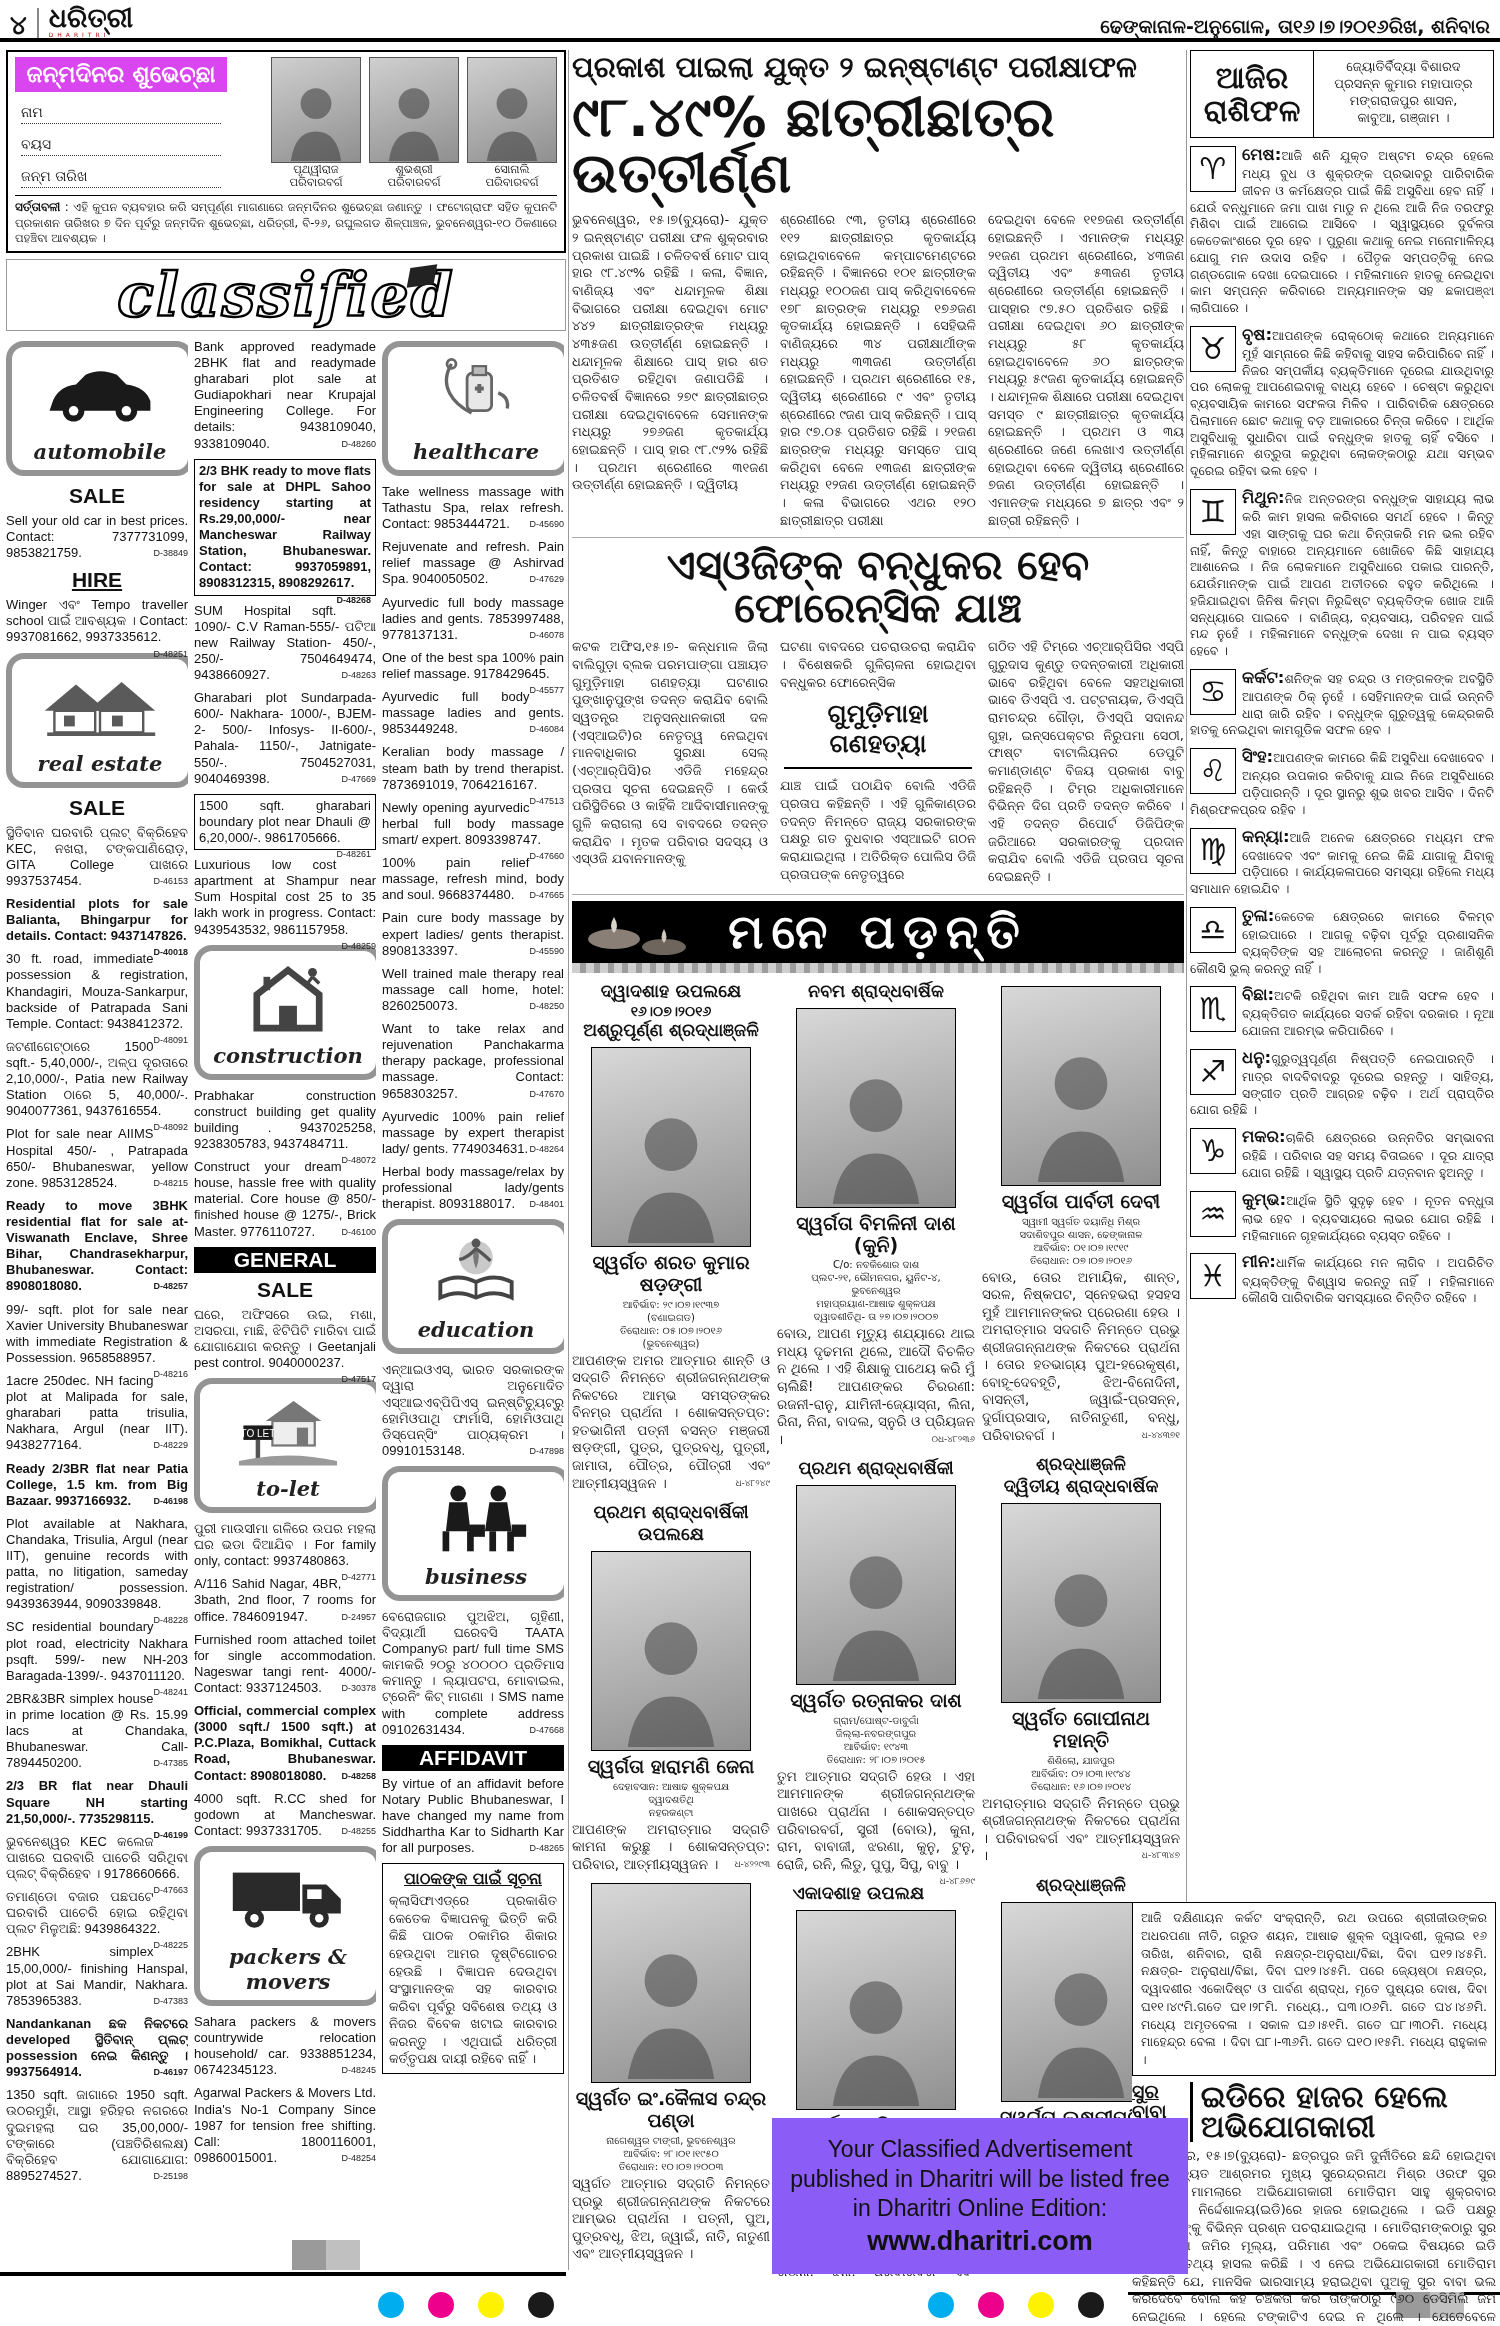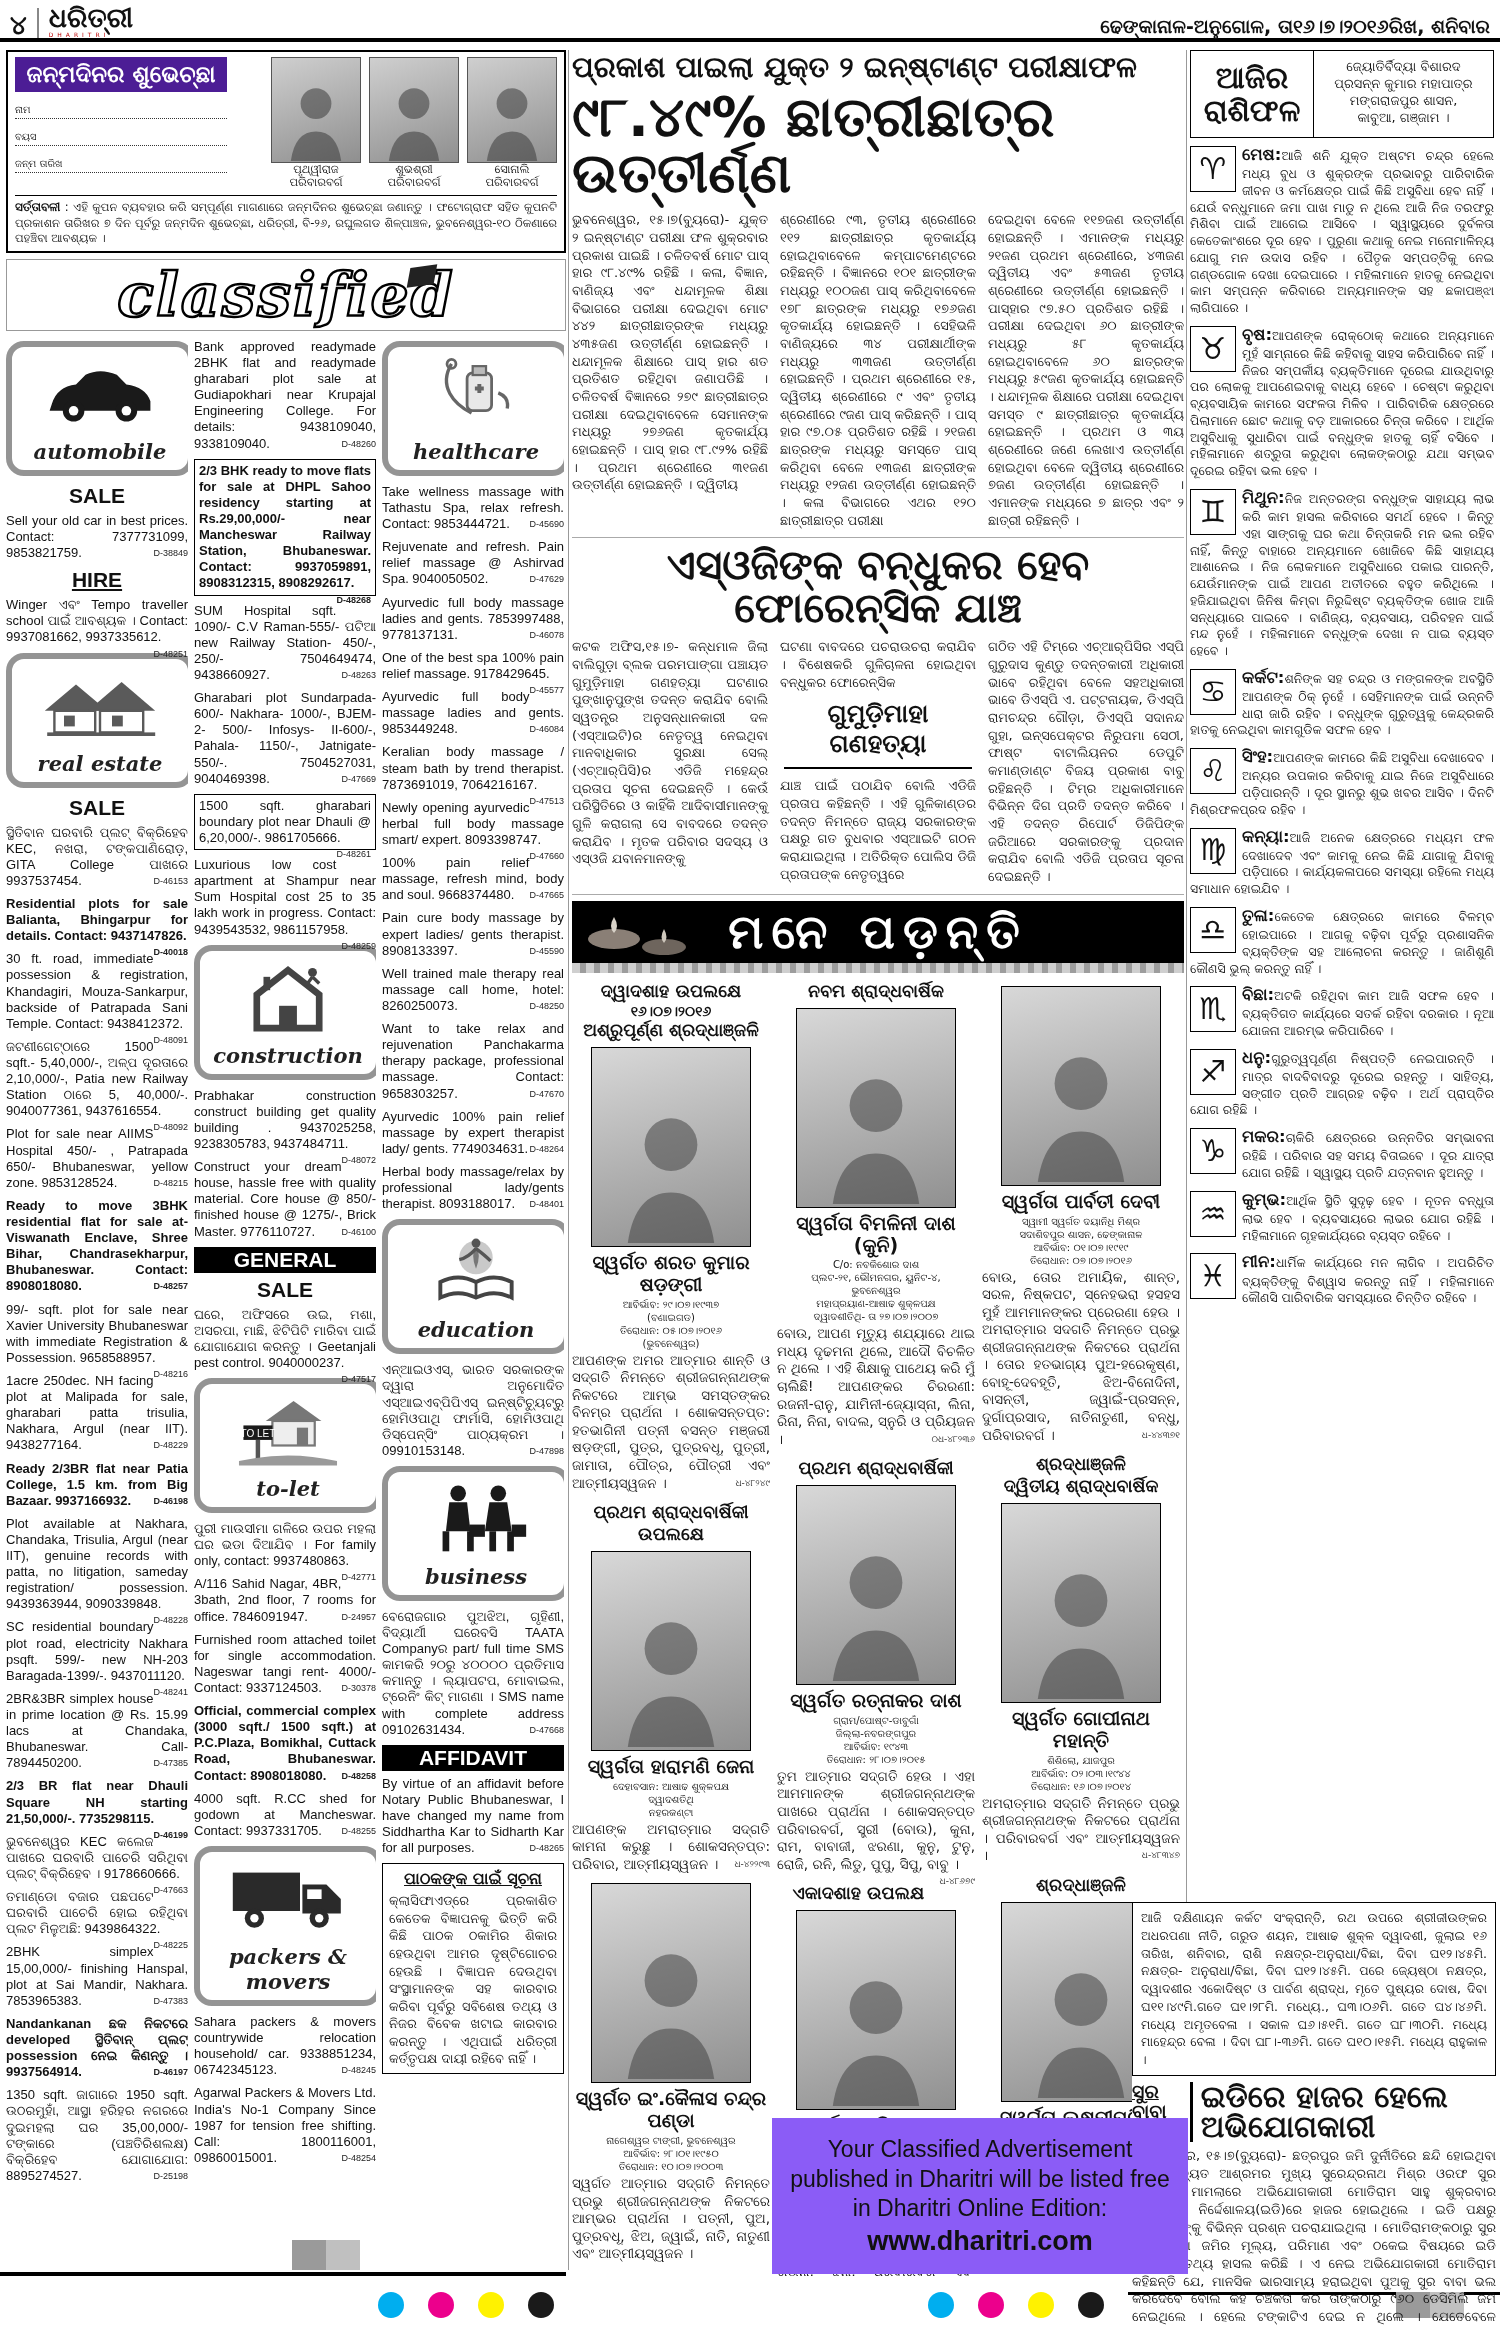--- a/index.html
+++ b/index.html
@@ -17,22 +17,22 @@
   
   .left-region{position:absolute;left:6px;top:50px;width:560px;height:2220px;overflow:hidden;}
   .middle-region{position:absolute;left:572px;top:50px;width:612px;height:2226px;overflow:hidden;}
   .right-region{position:absolute;left:1190px;top:50px;width:304px;height:1850px;overflow:hidden;}
   .vrule1{position:absolute;left:568px;top:50px;width:1px;height:2220px;background:#999;}
   .vrule2{position:absolute;left:1186px;top:50px;width:1px;height:2226px;background:#999;}
   
   .bday{border:2px solid #000;padding:5px 7px;margin-bottom:6px;}
   .bday-top{display:flex;gap:8px;}
   .bday-left{width:212px;}
-  .bday-title{background:#4c1d95;color:#fff;font-size:23px;font-weight:bold;text-align:center;padding:4px 2px;margin-bottom:8px;}
-  .bday-field{font-size:10px;border-bottom:1.5px dotted #333;margin:12px 0 0;padding-bottom:2px;}
+  .bday-title{background:#d946ef;color:#fff;font-size:23px;font-weight:bold;text-align:center;padding:4px 2px;margin-bottom:8px;}
+  .bday-field{font-size:14px;border-bottom:1.5px dotted #333;margin:12px 6px 0;padding-bottom:2px;}
   .bday-photos{display:flex;gap:8px;flex:1;justify-content:flex-end;}
   .bday-ph{text-align:center;font-size:11.5px;line-height:1.15;}
   .bday-img{width:88px;height:104px;border:1px solid #555;background:linear-gradient(160deg,#cfcfcf,#8f8f8f);
             display:flex;align-items:flex-end;justify-content:center;overflow:hidden;}
   .bday-img svg{width:70px;height:86px;opacity:.55;}
   .bday-terms{font-size:11.5px;line-height:1.3;border-top:1px solid #000;margin-top:6px;padding-top:4px;text-align:justify;}
   .bday-terms b{font-size:12px;}
   
   .cl-banner{position:relative;height:70px;border:1px solid #999;margin:4px 0 8px;
              display:flex;align-items:center;justify-content:center;}

